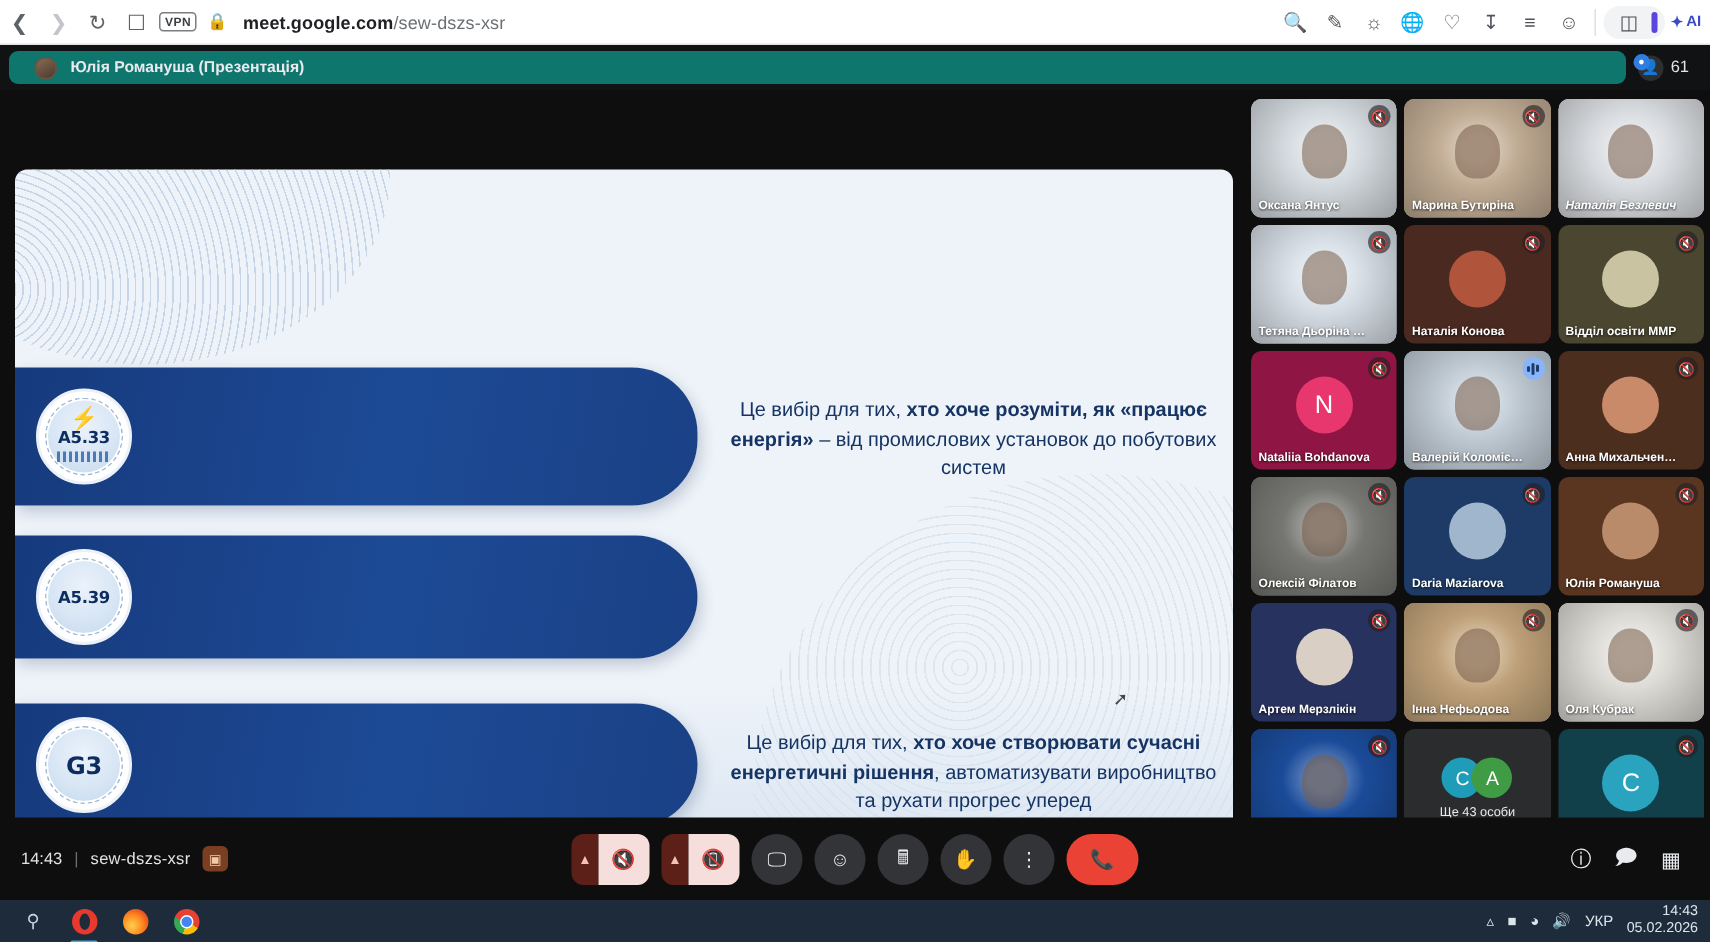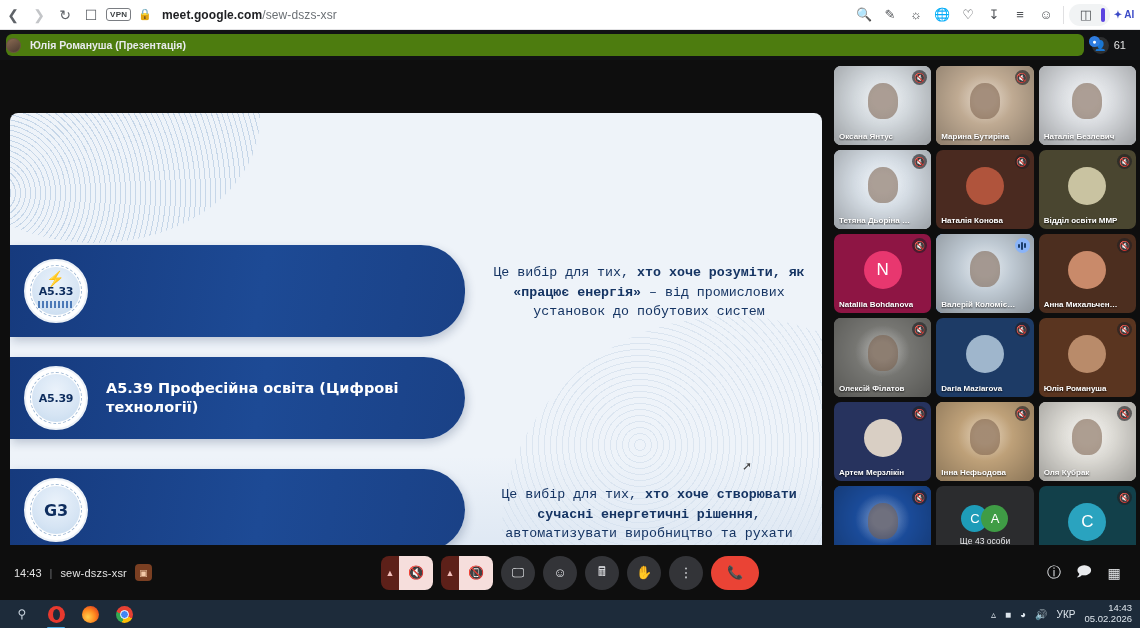--- a/index.html
+++ b/index.html
@@ -49,22 +49,22 @@
   .meet {
     position: absolute; left: 0; top: 30px; width: 1140px; height: 570px;
     background: #0e0e0e;
   }
   .meet-top {
     position: absolute; left: 0; top: 0; width: 1140px; height: 30px;
     background: #111214; display: flex; align-items: center; padding: 0 6px;
   }
   .presenter-chip {
     display: flex; align-items: center; gap: 9px;
-    background: #4d7c0f; border-radius: 6px; height: 22px;
-    padding: 0 12px 0 0; flex: 1 1 auto; margin-right: 8px;
+    background: #0f766e; border-radius: 6px; height: 22px;
+    padding: 0 12px 0 17px; flex: 1 1 auto; margin-right: 8px;
   }
   .presenter-av {
     width: 15px; height: 15px; border-radius: 50%;
     background: linear-gradient(150deg,#8a6a52,#4a3a30); flex: 0 0 auto;
     border: 1px solid #6b5342;
   }
   .presenter-name { font-size: 10.5px; color: #e8eaed; font-weight: 600; white-space: nowrap; }
   .people-count {
     display: flex; align-items: center; gap: 5px; color: #e3e3e3; font-size: 11px;
     padding-right: 8px;
@@ -148,21 +148,21 @@
     opacity: .8;
   }
   .pill-label {
     color: #ffffff; font-size: 14.5px; font-weight: 700; line-height: 1.33;
     margin-left: 18px; margin-right: 22px;
     font-family: "DejaVu Sans", sans-serif;
   }
   .desc {
     width: 340px; margin-left: 14px; text-align: center;
     font-size: 13.3px; line-height: 1.48; color: #153463;
-    font-family: Liberation Mono, monospace;
+    font-family: Liberation Sans, sans-serif;
   }
   .desc.d1 { padding-top: 18px; }
   .desc.d2 { padding-top: 8px; }
   .desc.d3 { padding-top: 16px; }
   .desc b { font-weight: 800; }
   .cursor-arrow {
     position: absolute; left: 742px; top: 399px; width: 8px; height: 12px;
     color: #444; font-size: 12px;
   }
 
@@ -341,21 +341,20 @@
           </div>
         </div>
 
         <div class="spec-row r2">
           <div class="pill">
             <div class="badge">
               <span class="badge-ring"></span>
               <span class="badge-art"></span>
               <span class="badge-txt">A5.39</span>
             </div>
-            <div class="pill-label">A5.39 Професійна освіта (Цифрові технології)</div>
           </div>
         </div>
 
         <div class="spec-row r3">
           <div class="pill">
             <div class="badge">
               <span class="badge-ring"></span>
               <span class="badge-art"></span>
               <span class="badge-txt big">G3</span>
             </div>
@@ -376,21 +375,21 @@
           <div class="mic-off">🔇</div>
           <div class="tile-name">Оксана Янтус</div>
         </div>
         <div class="tile" style="background: rgb(201, 179, 154);">
           <div class="tile-photo" style="background: radial-gradient(at 50% 42%, rgba(255, 255, 255, 0.32) 0px, rgba(255, 255, 255, 0.32) 14%, rgba(0, 0, 0, 0.05) 40%, rgba(0, 0, 0, 0.3) 100%), rgb(201, 179, 154);">
             <div style="position: absolute; left: 50%; top: 44%; transform: translate(-50%, -50%); width: 30px; height: 36px; border-radius: 48% 48% 42% 42%; background: rgba(120, 92, 72, 0.55);"></div>
           </div>
           <div class="mic-off">🔇</div>
           <div class="tile-name">Марина Бутиріна</div>
         </div>
-        <div class="tile" style="background: rgb(227, 230, 234);">
+        <div class="tile" style="background: rgb(227, 230, 234); font-style: italic;">
           <div class="tile-photo" style="background: radial-gradient(at 50% 42%, rgba(255, 255, 255, 0.32) 0px, rgba(255, 255, 255, 0.32) 14%, rgba(0, 0, 0, 0.05) 40%, rgba(0, 0, 0, 0.3) 100%), rgb(227, 230, 234);">
             <div style="position: absolute; left: 50%; top: 44%; transform: translate(-50%, -50%); width: 30px; height: 36px; border-radius: 48% 48% 42% 42%; background: rgba(120, 92, 72, 0.55);"></div>
           </div>
           <div class="tile-name">Наталія Безлевич</div>
         </div>
         <div class="tile" style="background: rgb(223, 231, 239);">
           <div class="tile-photo" style="background: radial-gradient(at 50% 42%, rgba(255, 255, 255, 0.32) 0px, rgba(255, 255, 255, 0.32) 14%, rgba(0, 0, 0, 0.05) 40%, rgba(0, 0, 0, 0.3) 100%), rgb(223, 231, 239);">
             <div style="position: absolute; left: 50%; top: 44%; transform: translate(-50%, -50%); width: 30px; height: 36px; border-radius: 48% 48% 42% 42%; background: rgba(120, 92, 72, 0.55);"></div>
           </div>
           <div class="mic-off">🔇</div>

